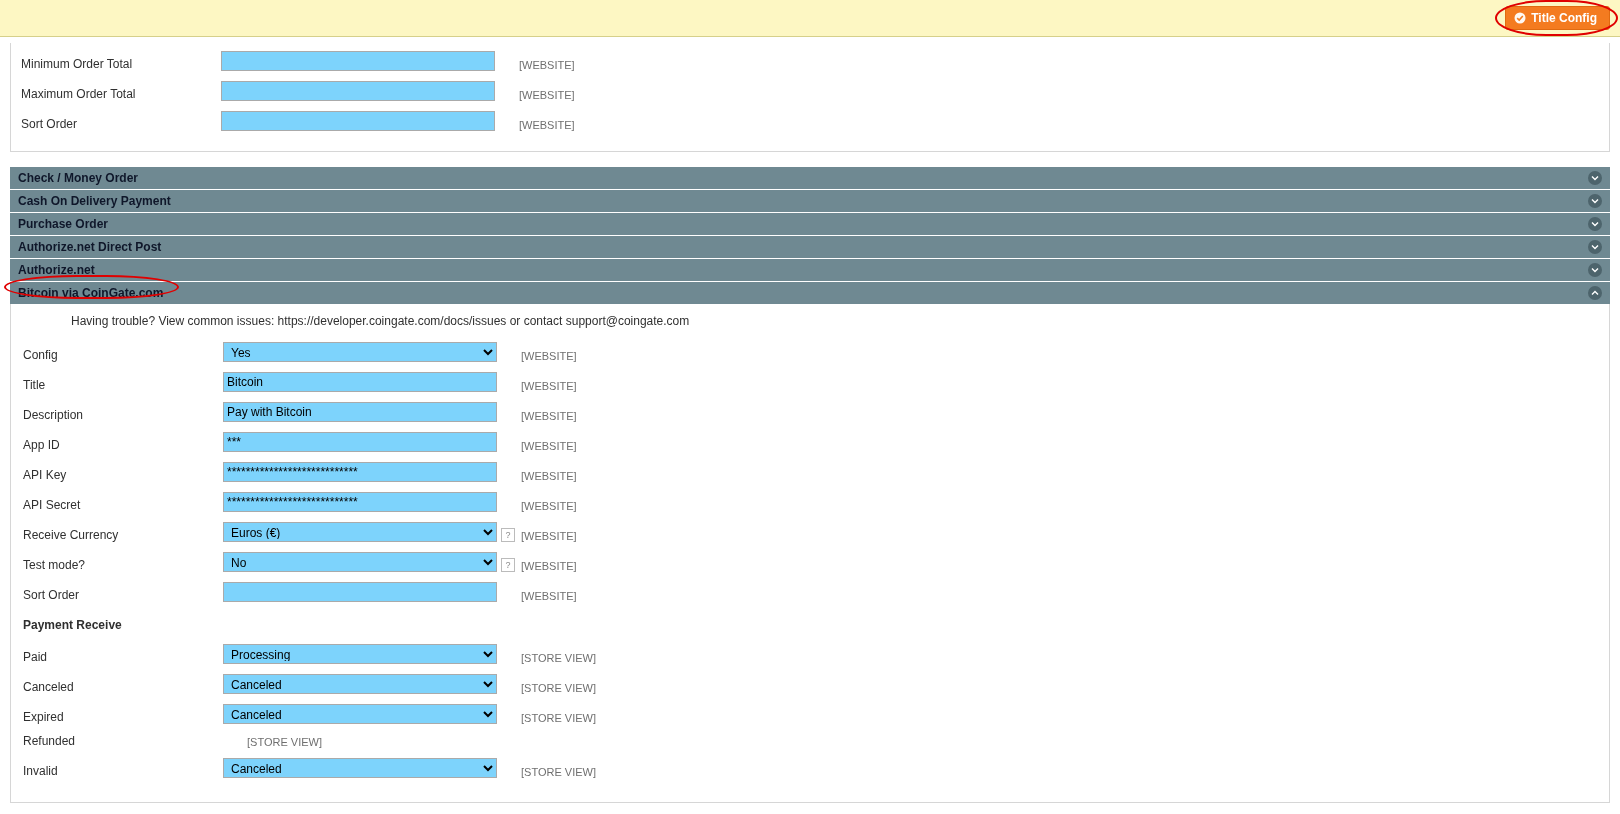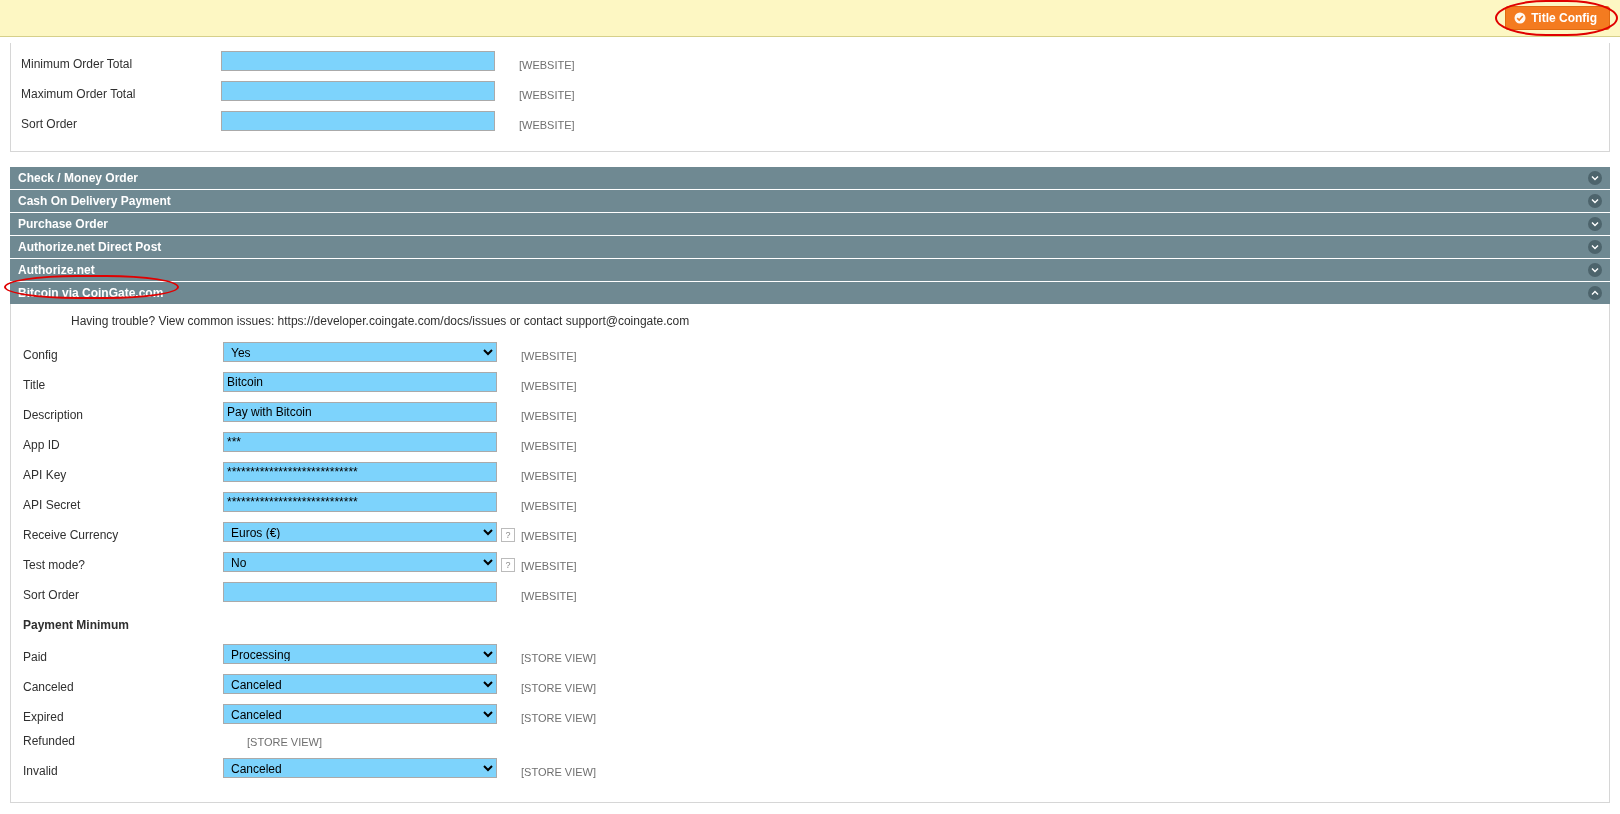--- a/index.html
+++ b/index.html
@@ -80,21 +80,21 @@
   margin-left: 24px;
   font-size: 11px;
 }
 .form-row.with-help .scope { margin-left: 6px; }
 
 .section {
   margin: 0 10px;
 }
 .section-head {
   background: #6f8992;
-  color: #ffffff;
+  color: #0f172a;
   font-weight: bold;
   padding: 4px 8px;
   border-top: 1px solid #fff;
   display: flex;
   justify-content: space-between;
   align-items: center;
   cursor: pointer;
   font-size: 12px;
 }
 .section-head .arrow {
@@ -262,21 +262,21 @@
       <span class="help">?</span>
       <div class="scope">[WEBSITE]</div>
     </div>
 
     <div class="form-row">
       <div class="lbl">Sort Order</div>
       <div class="ctrl"><input type="text" value="" style=""></div>
       <div class="scope">[WEBSITE]</div>
     </div>
 
-    <div class="subhead">Payment Minimum</div>
+    <div class="subhead">Payment Receive</div>
 
     <div class="form-row">
       <div class="lbl">Paid</div>
       <div class="ctrl"><select><option>Processing</option></select></div>
       <div class="scope">[STORE VIEW]</div>
     </div>
 
     <div class="form-row">
       <div class="lbl">Canceled</div>
       <div class="ctrl"><select><option>Canceled</option></select></div>

